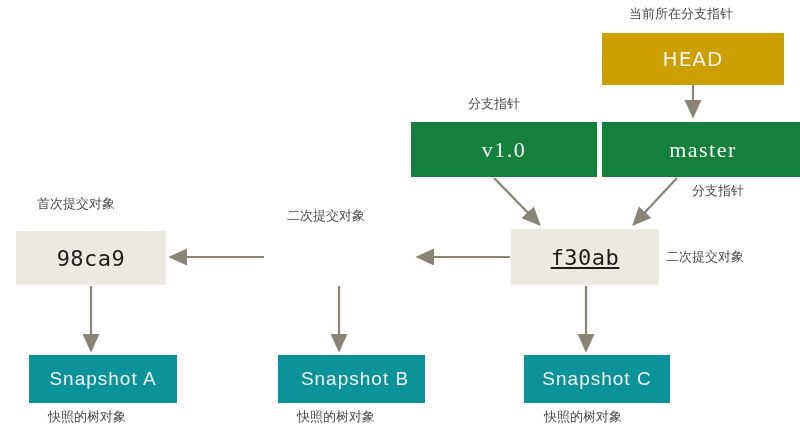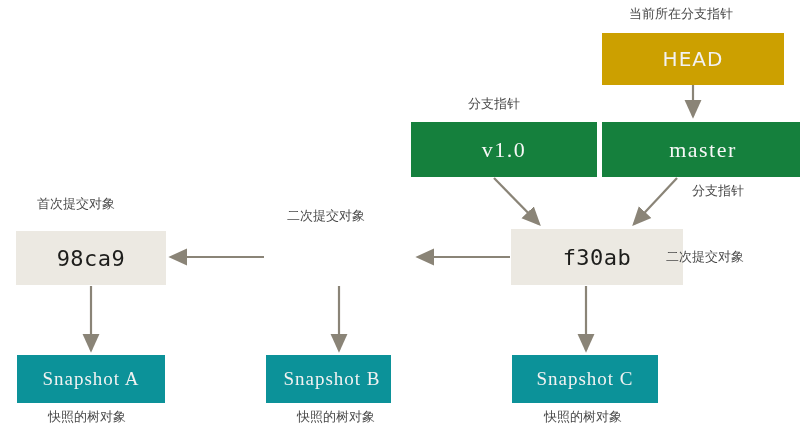--- a/index.html
+++ b/index.html
@@ -40,23 +40,24 @@
   .box-commit {
     background: #ece9e2;
     color: #1d1d1b;
     font-family: "DejaVu Sans Mono", "Liberation Mono", monospace;
     font-size: 22px;
     letter-spacing: 0.5px;
   }
   .box-snapshot {
     background: #0c9299;
     color: #f2f2f2;
-    font-family: Liberation Serif, serif;
+    font-family: Liberation Sans, sans-serif;
     font-size: 19px;
     letter-spacing: 1px;
+    margin-left: 12px;
   }
   .note {
     position: absolute;
     color: #4a4a4a;
     font-family: "DejaVu Sans", "Liberation Sans", sans-serif;
     font-size: 13px;
     white-space: nowrap;
     line-height: 16px;
   }
   #arrows {
@@ -104,25 +105,25 @@
   <div class="box box-branch" style="left:411px; top:122px; width:186px; height:55px;">v1.0</div>
 
   <div class="box box-branch" style="left:602px; top:122px; width:202px; height:55px;">master</div>
   <div class="note" style="left:692px; top:183px;">分支指针</div>
 
   <div class="note" style="left:37px; top:196px;">首次提交对象</div>
   <div class="box box-commit" style="left:16px; top:231px; width:150px; height:54px;">98ca9</div>
 
   <div class="note" style="left:287px; top:208px;">二次提交对象</div>
 
-  <div class="box box-commit" style="left:511px; top:229px; width:172px; height:56px;">f30ab</div>
+  <div class="box box-commit" style="left:511px; top:229px; width:148px; height:56px;text-decoration:underline;">f30ab</div>
   <div class="note" style="left:666px; top:249px;">二次提交对象</div>
 
   <div class="box box-snapshot" style="left:17px; top:355px; width:148px; height:48px;">Snapshot A</div>
   <div class="note" style="left:48px; top:409px;">快照的树对象</div>
 
-  <div class="box box-snapshot" style="left:266px; top:355px; width:125px; height:48px;padding-left:7px;">Snapshot B</div>
+  <div class="box box-snapshot" style="left:266px; top:355px; width:147px; height:48px;padding-left:7px;">Snapshot B</div>
   <div class="note" style="left:297px; top:409px;">快照的树对象</div>
 
   <div class="box box-snapshot" style="left:512px; top:355px; width:146px; height:48px;">Snapshot C</div>
   <div class="note" style="left:544px; top:409px;">快照的树对象</div>
 
 </div>
 
 </body></html>

